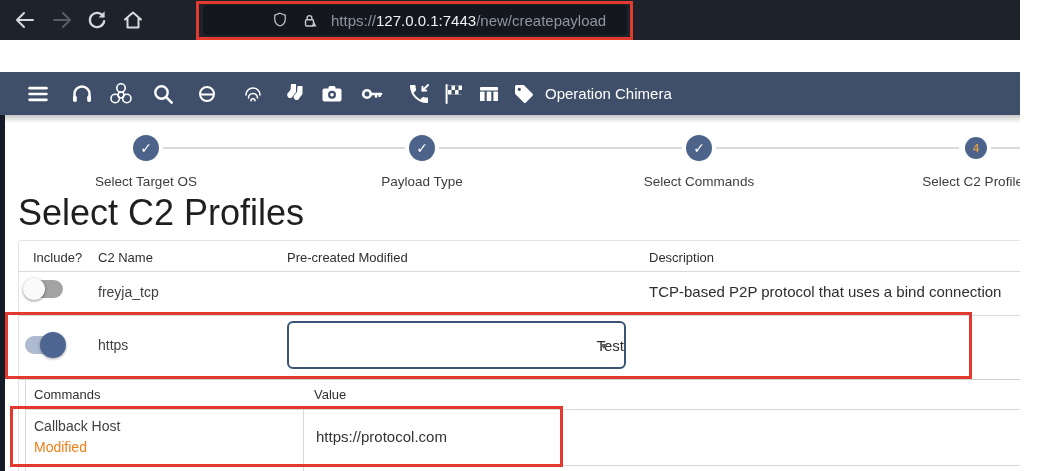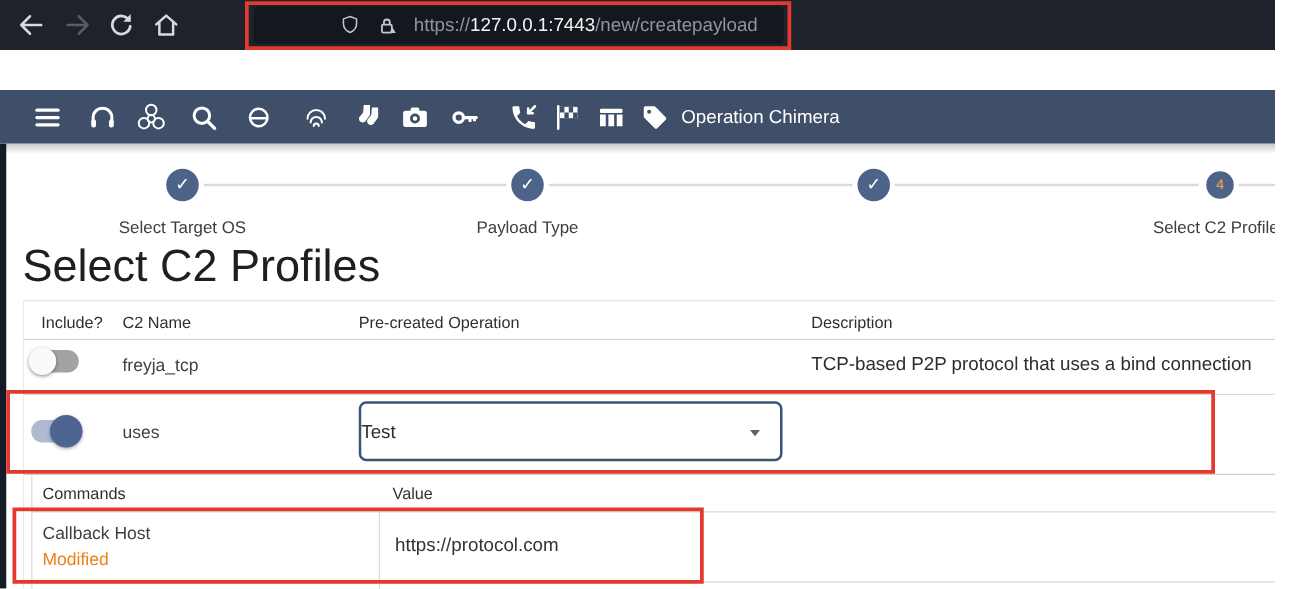--- a/index.html
+++ b/index.html
@@ -65,21 +65,21 @@
   .tog-off .track{background:#a3a3a3;}
   .tog-off .knob{left:-2px;top:-1px;width:22px;height:22px;background:#fafafa;
                  box-shadow:0 1px 3px rgba(0,0,0,.45);}
   .tog-on .track{background:#aebad0;}
   .tog-on .knob{right:-3px;top:-3px;width:26px;height:26px;background:#4d6590;
                 box-shadow:0 1px 3px rgba(0,0,0,.35);}
 
   
   .select{position:absolute;left:286px;top:205px;width:339px;height:48px;border:2px solid #3a5476;
           border-radius:6px;box-sizing:border-box;display:flex;align-items:center;
-          padding-left:0;font-size:15px;color:#2e2e2e;cursor:pointer;background:#fff;}
+          padding-left:24px;font-size:15px;color:#2e2e2e;cursor:pointer;background:#fff;justify-content:flex-end;}
   .caret{position:absolute;right:16px;top:21px;width:0;height:0;
          border-left:4.5px solid transparent;border-right:4.5px solid transparent;
          border-top:5.5px solid #5f6368;}
 
   .modified{position:absolute;font-size:14px;color:#ee7e17;white-space:nowrap;}
   .pvalue{position:absolute;font-size:15px;color:#333;white-space:nowrap;}
 </style>
 </head>
 <body>
 
@@ -205,45 +205,46 @@
       </div>
     <div class="step-c step-done" style="left:686px">
         <span>✓</span>
       </div>
     <div class="step-c step-num" style="left:965px">
         <span>4</span>
       </div>
 
     <div class="step-l" style="left:36px">Select Target OS</div>
     <div class="step-l" style="left:312px">Payload Type</div>
+    <div class="step-l" style="left:589px">Select Commands</div>
     <div class="step-l" style="left:866px">Select C2 Profiles</div>
 
     <div class="h1">Select C2 Profiles</div>
 
     <div class="card">
 
       <div class="hdr" style="left:14px;top:9px">Include?</div>
       <div class="hdr" style="left:79px;top:9px">C2 Name</div>
-      <div class="hdr" style="left:268px;top:9px">Pre-created Operation</div>
+      <div class="hdr" style="left:268px;top:9px">Pre-created Modified</div>
       <div class="hdr" style="left:630px;top:9px">Description</div>
       <div class="hline" style="left:0;top:30px;width:1002px"></div>
 
       <div class="tog tog-off" style="left:6px;top:38px">
         <span class="track"></span>
           <span class="knob"></span>
       </div>
       <div class="cell" style="left:79px;top:43px">freyja_tcp</div>
       <div class="desc" style="left:630px;top:42px">TCP-based P2P protocol that uses a bind connection</div>
       <div class="hline" style="left:0;top:74px;width:1002px"></div>
 
       <div class="tog tog-on" style="left:6px;top:94px">
         <span class="track"></span>
           <span class="knob"></span>
       </div>
-      <div class="cell" style="left:79px;top:96px">uses</div>
+      <div class="cell" style="left:79px;top:96px">https</div>
       <div class="select" style="left:268px;top:80px">
         <span>Test</span>
         <span class="caret"></span>
       </div>
       <div class="hline" style="left:0;top:138px;width:1002px;background:#cfcfcf"></div>
 
       <div class="vline" style="left:6px;top:138px;height:93px"></div>
       <div class="hdr" style="left:15px;top:146px">Commands</div>
       <div class="hdr" style="left:295px;top:146px">Value</div>
       <div class="hline" style="left:6px;top:168px;width:996px"></div>

